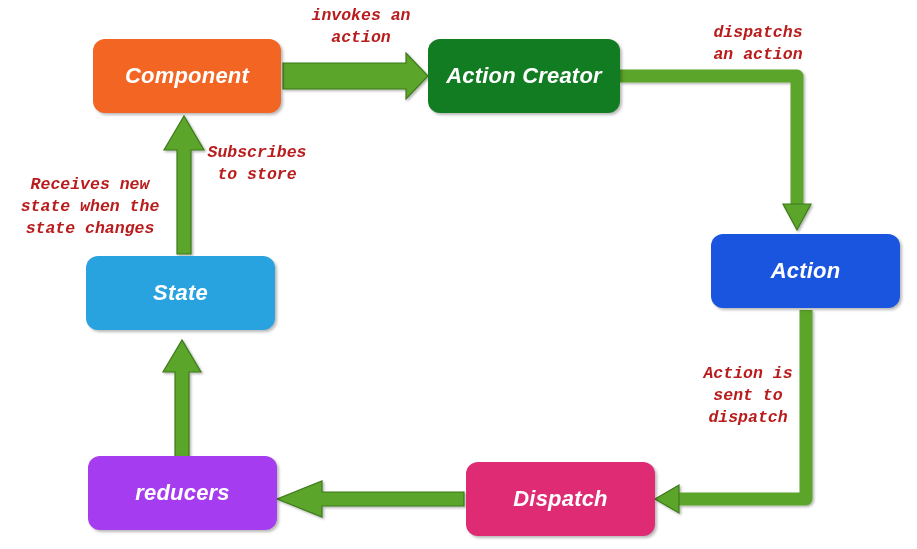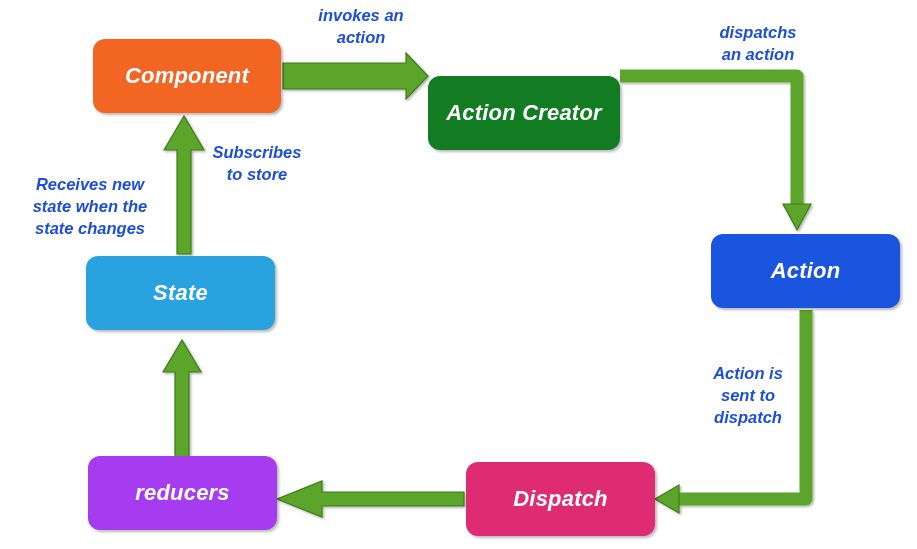--- a/index.html
+++ b/index.html
@@ -37,29 +37,30 @@
     font-size: 22px;
     letter-spacing: 0.2px;
     text-align: center;
     box-shadow: 2px 2px 3px rgba(0,0,0,0.28);
     box-sizing: border-box;
     z-index: 3;
     user-select: none;
   }
   .edge-label {
     position: absolute;
-    color: #1d4ed8;
+    color: #b91c1c;
     font-weight: bold;
     font-style: italic;
     font-size: 16.5px;
     line-height: 1.32;
     text-align: center;
     white-space: pre-line;
     z-index: 4;
     user-select: none;
+    font-family: Liberation Mono, monospace;
   }
 </style>
 </head>
 <body>
 
 <div id="diagram">
 
   <svg id="svg-layer" viewBox="0 0 917 549" xmlns="http://www.w3.org/2000/svg">
     <defs>
       <filter id="dropsh" x="-30%" y="-30%" width="170%" height="170%">
@@ -92,21 +93,21 @@
 
     <g filter="url(#dropsh)">
       <polygon points="177,254 177,150 164,150 184,116 204,150 191,150 191,254" fill="#5AA529" stroke="#3f7a1c" stroke-width="1.2"></polygon>
     </g>
   </svg>
 
   <div class="node" style="left:93px; top:39px; width:188px; height:74px; background:#F26522;">
     <span>Component</span>
   </div>
 
-  <div class="node" style="left:428px; top:39px; width:192px; height:74px; background:#127C22;margin-top:37px;">
+  <div class="node" style="left:428px; top:39px; width:192px; height:74px; background:#127C22;">
     <span>Action Creator</span>
   </div>
 
   <div class="node" style="left:711px; top:234px; width:189px; height:74px; background:#1A55E0;">
     <span>Action</span>
   </div>
 
   <div class="node" style="left:466px; top:462px; width:189px; height:74px; background:#DF2A74;">
     <span>Dispatch</span>
   </div>

